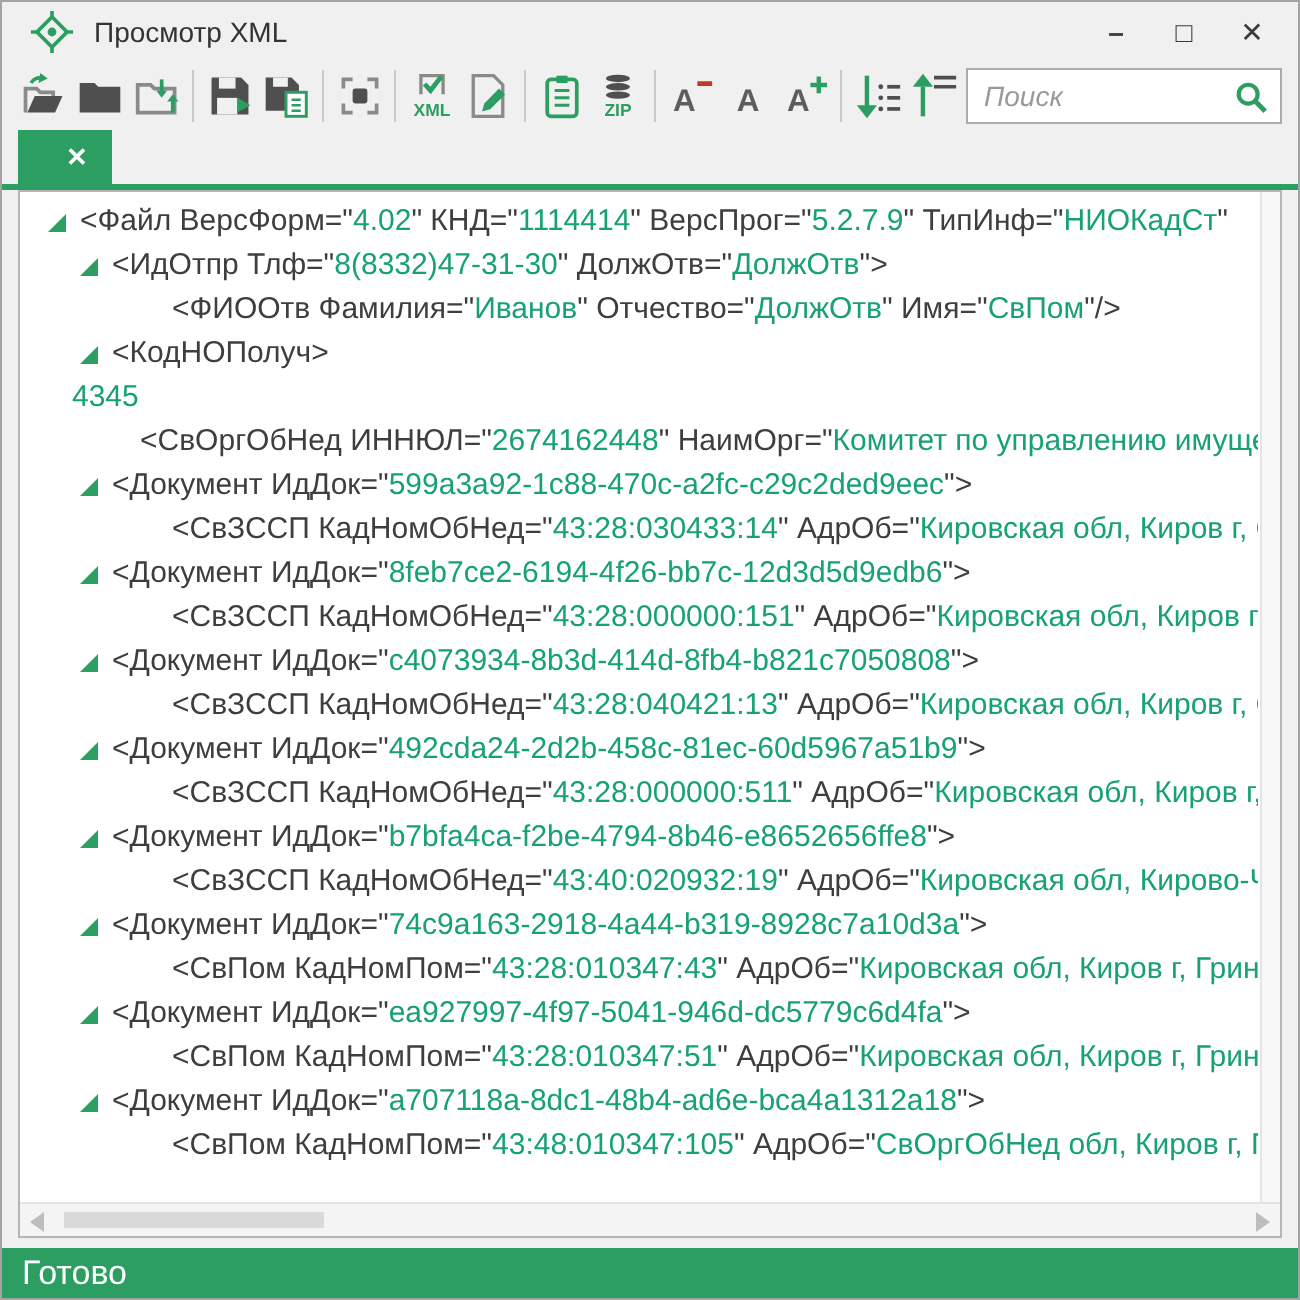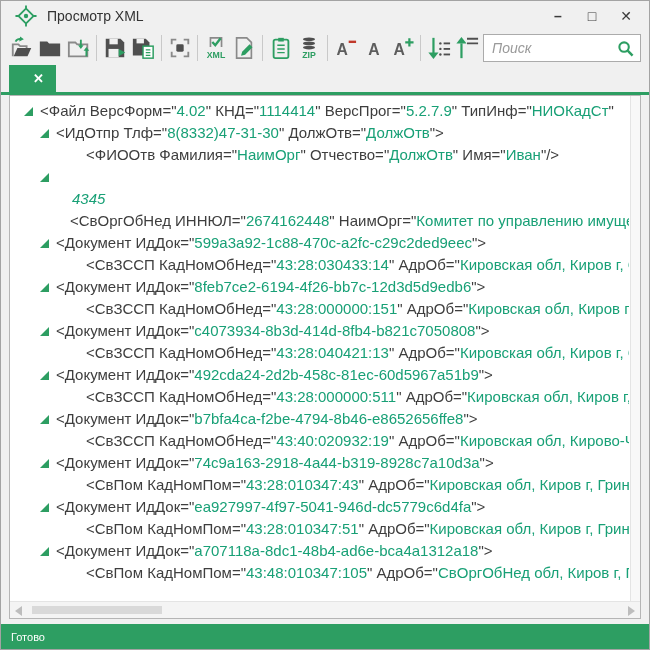--- a/index.html
+++ b/index.html
@@ -53,21 +53,21 @@
     border-left:1px solid #e4e4e4;}
   .hscroll{position:absolute;left:0;right:0;bottom:0;height:17px;background:#f4f4f4;
     border-top:1px solid #e4e4e4;}
   .h-arrow{position:absolute;top:4px;width:0;height:0;border-style:solid;}
   .h-arrow.left{left:5px;border-width:5px 7px 5px 0;border-color:transparent #bdbdbd transparent transparent;}
   .h-arrow.right{right:5px;border-width:5px 0 5px 7px;border-color:transparent transparent transparent #bdbdbd;}
   .h-thumb{position:absolute;left:22px;top:4px;width:130px;height:8px;background:#d9d9d9;}
   
   .status-gap{flex:1;}
   .statusbar{height:25px;background:var(--accent);color:#fff;display:flex;align-items:center;
-    padding:0 10px;font-size:11px;flex:0 0 auto;}
+    padding:0 10px;font-size:17px;flex:0 0 auto;}
   .ico-dark{fill:#4f4f4f;}
   .ico-grey{stroke:#8a8a8a;fill:none;stroke-width:2;}
 </style>
 </head>
 <body>
 
 <div class="window">
 
   <div class="titlebar">
     <span class="app-icon">
@@ -215,23 +215,23 @@
   <div class="tabstrip">
     <div class="tab">
       <span class="tab-close">✕</span>
     </div>
   </div>
 
   <div class="content">
     <div class="xml-tree">
         <div class="xml-line" style="padding-left: 30px;"><span class="expander" style="left: 14px;"></span><span class="tok-p">&lt;Файл ВерсФорм="</span><span class="tok-v">4.02</span><span class="tok-p">" КНД="</span><span class="tok-v">1114414</span><span class="tok-p">" ВерсПрог="</span><span class="tok-v">5.2.7.9</span><span class="tok-p">" ТипИнф="</span><span class="tok-v">НИОКадСт</span><span class="tok-p">"</span></div>
         <div class="xml-line" style="padding-left: 46px;"><span class="expander" style="left: 30px;"></span><span class="tok-p">&lt;ИдОтпр Тлф="</span><span class="tok-v">8(8332)47-31-30</span><span class="tok-p">" ДолжОтв="</span><span class="tok-v">ДолжОтв</span><span class="tok-p">"&gt;</span></div>
-        <div class="xml-line" style="padding-left: 76px;"><span class="tok-p">&lt;ФИООтв Фамилия="</span><span class="tok-v">НаимОрг</span><span class="tok-p">" Отчество="</span><span class="tok-v">ДолжОтв</span><span class="tok-p">" Имя="</span><span class="tok-v">Иван</span><span class="tok-p">"/&gt;</span></div>
-        <div class="xml-line" style="padding-left: 46px;"><span class="expander" style="left: 30px;"></span></div>
-        <div class="xml-line" style="padding-left: 62px; font-style: italic;"><span class="tok-v">4345</span></div>
+        <div class="xml-line" style="padding-left: 76px;"><span class="tok-p">&lt;ФИООтв Фамилия="</span><span class="tok-v">Иванов</span><span class="tok-p">" Отчество="</span><span class="tok-v">ДолжОтв</span><span class="tok-p">" Имя="</span><span class="tok-v">СвПом</span><span class="tok-p">"/&gt;</span></div>
+        <div class="xml-line" style="padding-left: 46px;"><span class="expander" style="left: 30px;"></span><span class="tok-p">&lt;КодНОПолуч&gt;</span></div>
+        <div class="xml-line" style="padding-left: 26px;"><span class="tok-v">4345</span></div>
         <div class="xml-line" style="padding-left: 60px;"><span class="tok-p">&lt;СвОргОбНед ИННЮЛ="</span><span class="tok-v">2674162448</span><span class="tok-p">" НаимОрг="</span><span class="tok-v">Комитет по управлению имуществом</span></div>
         <div class="xml-line" style="padding-left: 46px;"><span class="expander" style="left: 30px;"></span><span class="tok-p">&lt;Документ ИдДок="</span><span class="tok-v">599a3a92-1c88-470c-a2fc-c29c2ded9eec</span><span class="tok-p">"&gt;</span></div>
         <div class="xml-line" style="padding-left: 76px;"><span class="tok-p">&lt;СвЗССП КадНомОбНед="</span><span class="tok-v">43:28:030433:14</span><span class="tok-p">" АдрОб="</span><span class="tok-v">Кировская обл, Киров г, С</span></div>
         <div class="xml-line" style="padding-left: 46px;"><span class="expander" style="left: 30px;"></span><span class="tok-p">&lt;Документ ИдДок="</span><span class="tok-v">8feb7ce2-6194-4f26-bb7c-12d3d5d9edb6</span><span class="tok-p">"&gt;</span></div>
         <div class="xml-line" style="padding-left: 76px;"><span class="tok-p">&lt;СвЗССП КадНомОбНед="</span><span class="tok-v">43:28:000000:151</span><span class="tok-p">" АдрОб="</span><span class="tok-v">Кировская обл, Киров г,</span></div>
         <div class="xml-line" style="padding-left: 46px;"><span class="expander" style="left: 30px;"></span><span class="tok-p">&lt;Документ ИдДок="</span><span class="tok-v">c4073934-8b3d-414d-8fb4-b821c7050808</span><span class="tok-p">"&gt;</span></div>
         <div class="xml-line" style="padding-left: 76px;"><span class="tok-p">&lt;СвЗССП КадНомОбНед="</span><span class="tok-v">43:28:040421:13</span><span class="tok-p">" АдрОб="</span><span class="tok-v">Кировская обл, Киров г, С</span></div>
         <div class="xml-line" style="padding-left: 46px;"><span class="expander" style="left: 30px;"></span><span class="tok-p">&lt;Документ ИдДок="</span><span class="tok-v">492cda24-2d2b-458c-81ec-60d5967a51b9</span><span class="tok-p">"&gt;</span></div>
         <div class="xml-line" style="padding-left: 76px;"><span class="tok-p">&lt;СвЗССП КадНомОбНед="</span><span class="tok-v">43:28:000000:511</span><span class="tok-p">" АдрОб="</span><span class="tok-v">Кировская обл, Киров г,</span></div>
         <div class="xml-line" style="padding-left: 46px;"><span class="expander" style="left: 30px;"></span><span class="tok-p">&lt;Документ ИдДок="</span><span class="tok-v">b7bfa4ca-f2be-4794-8b46-e8652656ffe8</span><span class="tok-p">"&gt;</span></div>

